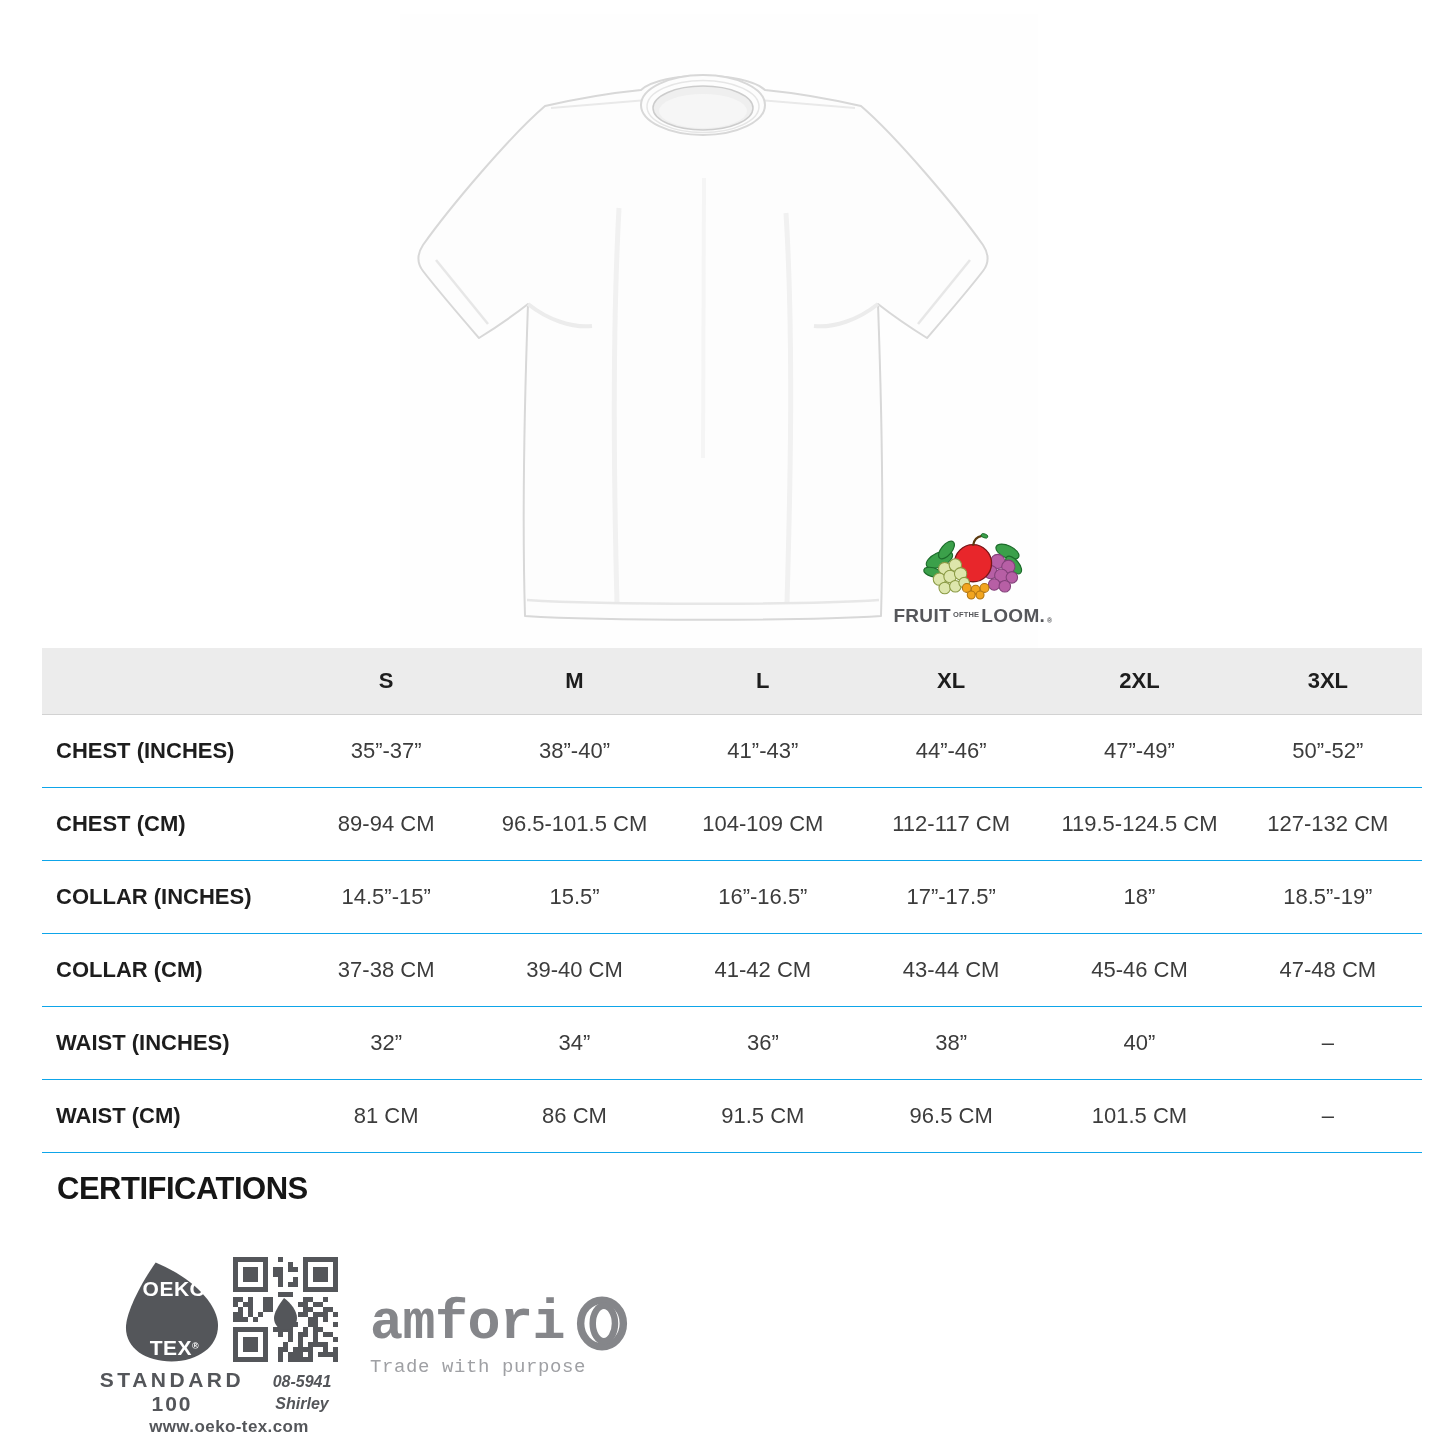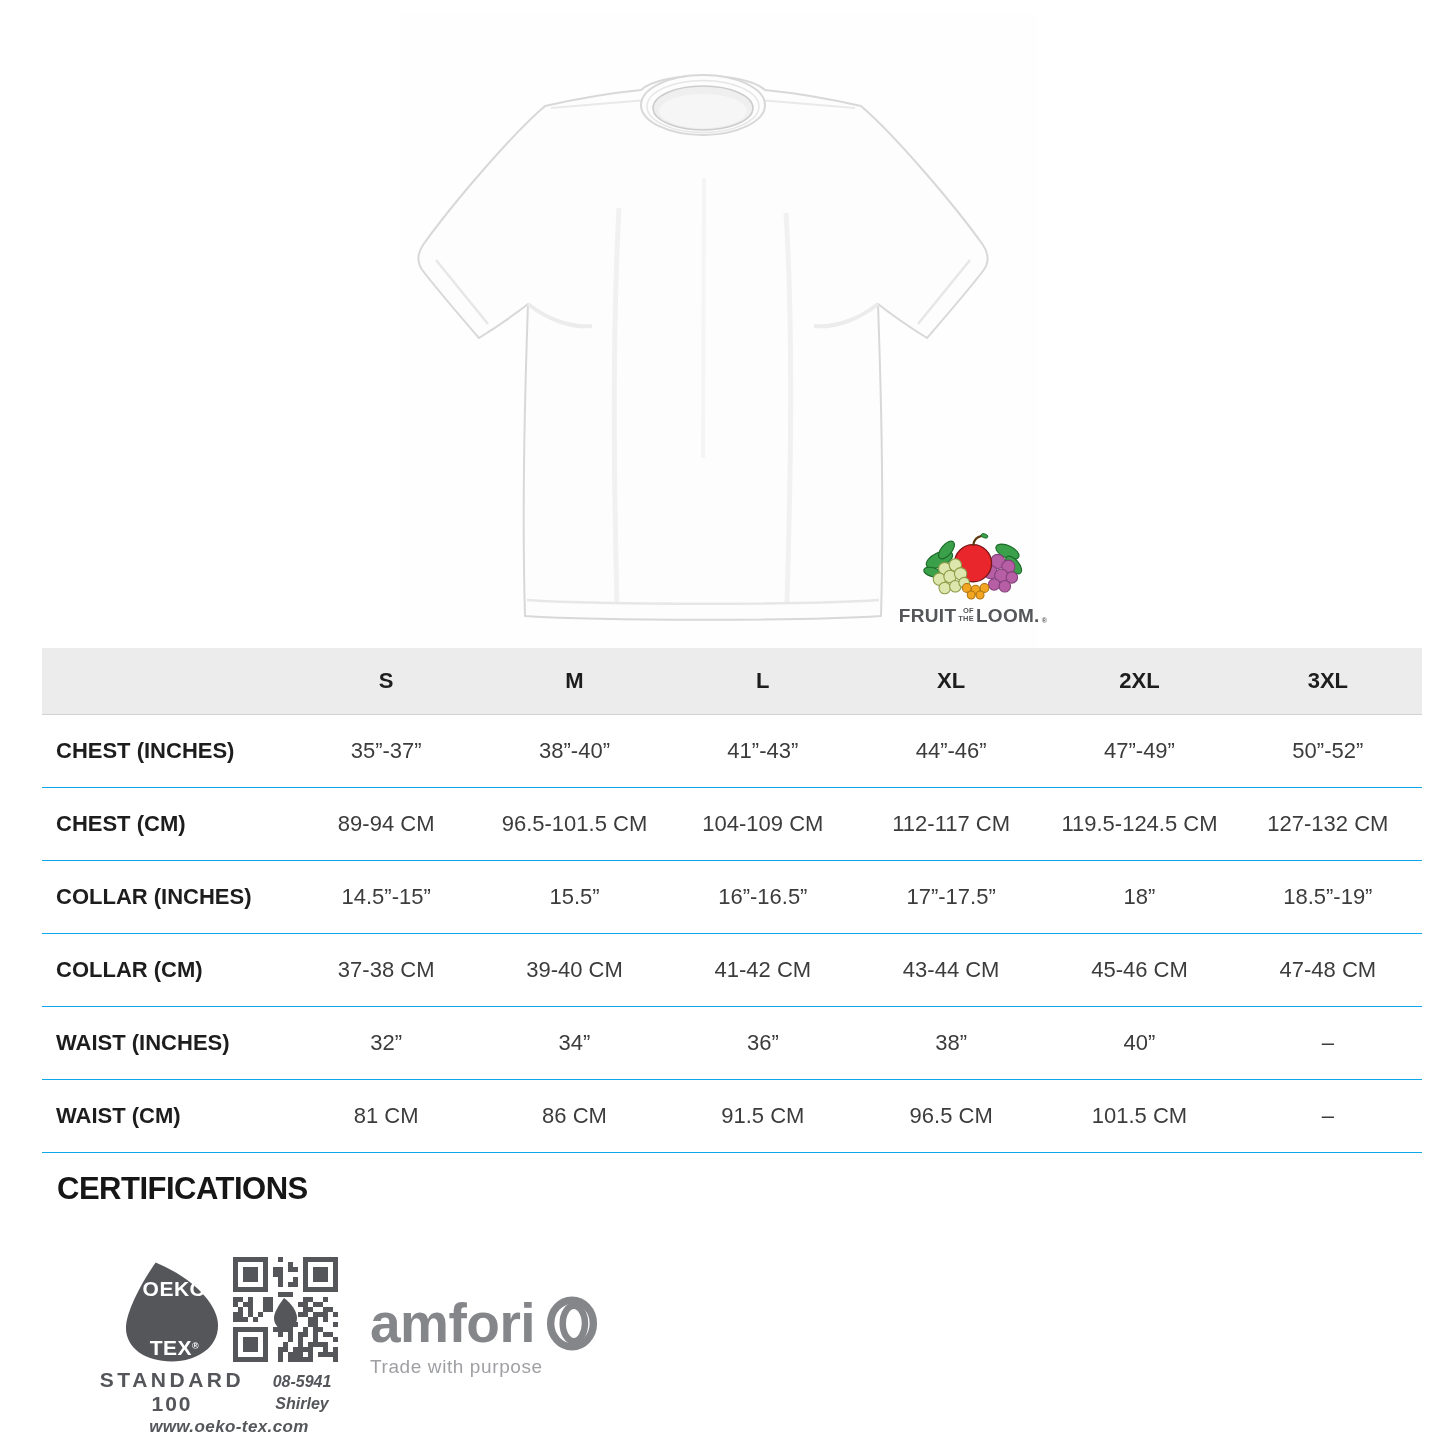--- a/index.html
+++ b/index.html
@@ -6,21 +6,21 @@
   body { width: 1445px; height: 1445px; font-family: "Liberation Sans", sans-serif; }
   .page { position: relative; width: 1445px; height: 1445px; background: #ffffff; overflow: hidden; }
 
   
   .photo { position: absolute; left: 400px; top: 14px; width: 638px; height: 640px; background: #fefefe; }
   .shirt-svg { position: absolute; left: 14px; top: 44px; width: 580px; height: 570px; }
   .fotl { position: absolute; left: 505px; top: 512px; width: 136px; text-align: center; }
   .fotl-fruits { width: 106px; height: 78px; display: block; margin: 0 auto; }
   .fotl-word { display: flex; justify-content: center; align-items: center; gap: 2px;
                color: #55565a; font-weight: bold; font-size: 19px; letter-spacing: 0.3px; line-height: 1; margin-top: 2px; }
-  .fotl-ofthe { display: flex; flex-direction: column; align-items: flex-end; font-size: 7.5px;
+  .fotl-ofthe { display: flex; flex-direction: row; align-items: flex-end; font-size: 7.5px;
                 line-height: 1.05; letter-spacing: 0.2px; margin-top: -1px; }
   .fotl-reg { font-size: 7px; align-self: flex-end; margin-bottom: 1px; }
 
   
   .size-table { position: absolute; left: 42px; top: 648px; width: 1380px;
                 border-collapse: collapse; table-layout: fixed; }
   .size-table col.c-label { width: 250px; }
   .size-table thead th { background: #ececec; height: 64px; font-size: 22px; font-weight: bold;
                          color: #1d1d1d; border-bottom: 1px solid #d2d2d2; text-align: center; }
   .size-table tbody td { height: 70px; text-align: center; font-size: 22px; color: #3c3c3c;
@@ -40,23 +40,23 @@
   .drop-text .reg { font-size: 9px; vertical-align: 6px; }
 
   .qr-box { position: absolute; left: 233px; top: 87px; width: 105px; height: 105px; }
 
   .oeko-standard { position: absolute; left: 87px; top: 198px; width: 170px; text-align: center;
                    color: #54565a; font-weight: bold; font-size: 21px; letter-spacing: 3.5px; line-height: 1.15; }
   .oeko-standard .num { letter-spacing: 2px; display: block; }
   .oeko-code { position: absolute; left: 252px; top: 201px; width: 100px; text-align: center;
                color: #54565a; font-weight: bold; font-size: 16px; line-height: 1.35; font-style: italic; }
   .oeko-url { position: absolute; left: 113px; top: 247px; width: 232px; text-align: center;
-              color: #54565a; font-weight: bold; font-size: 17px; letter-spacing: 0.4px; font-style: italic; }
-
-  .amfori { position: absolute; left: 370px; top: 126px; }
+              color: #54565a; font-weight: bold; font-size: 17px; letter-spacing: 0.4px; }
+
+  .amfori { position: absolute; left: 370px; top: 126px; font-family: Liberation Mono, monospace; }
   .amfori-row { display: flex; align-items: center; gap: 11px; }
   .amfori-word { font-size: 55px; font-weight: bold; color: #85868a; line-height: 0.9; letter-spacing: -0.5px; }
   .amfori-mark { width: 52px; height: 55px; }
   .amfori-tagline { font-size: 19px; color: #9fa0a4; letter-spacing: 0.6px; margin-top: 5px; }
 </style>
 </head>
 <body>
 
 <div class="page">
 

